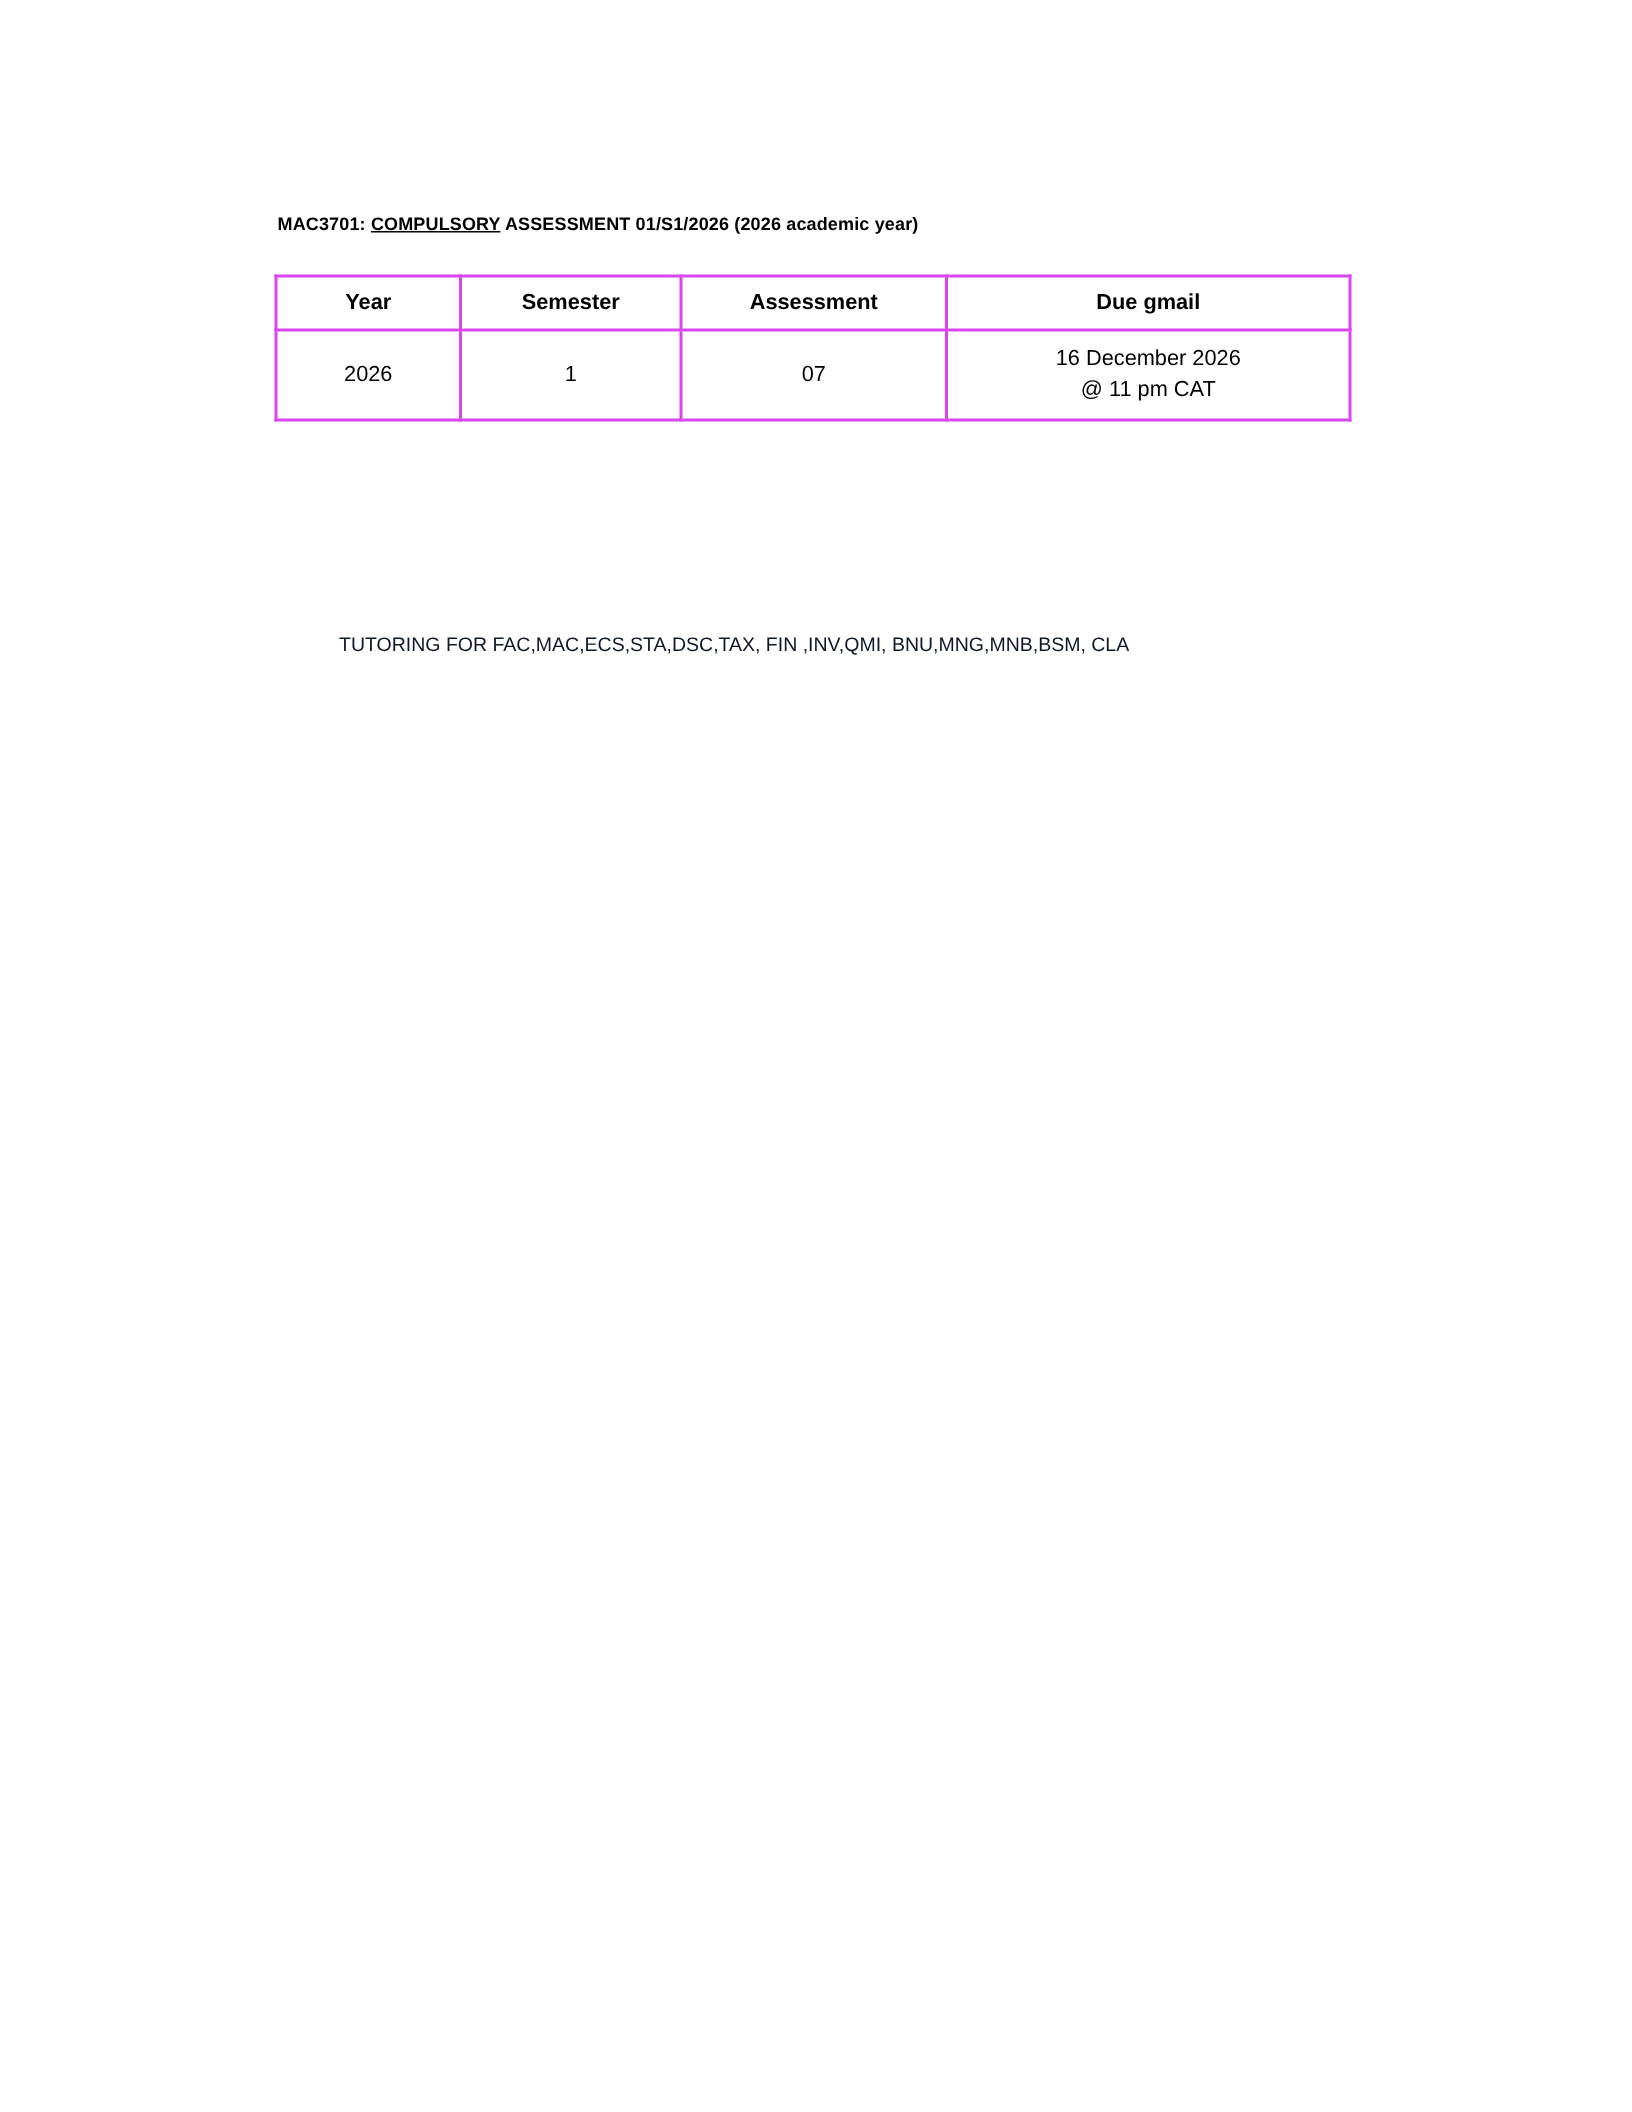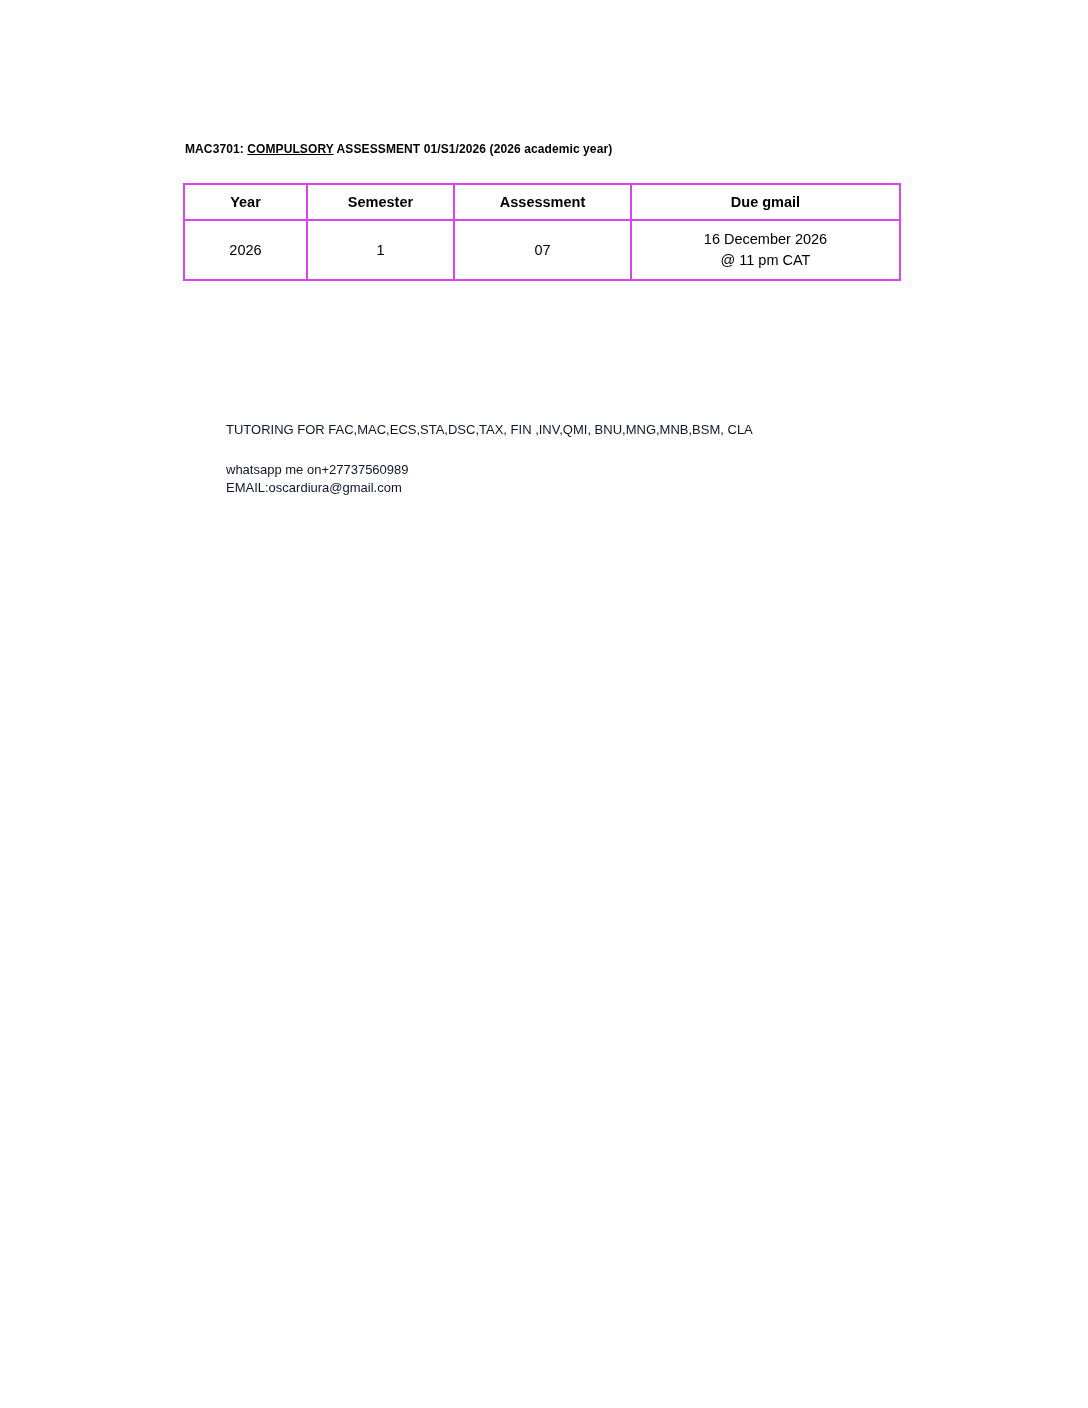--- a/index.html
+++ b/index.html
@@ -122,19 +122,15 @@
         <td>
           <span class="duedate-line1">16 December 2026</span>
           <span class="duedate-line2">@ 11 pm CAT</span>
         </td>
       </tr>
     </tbody>
   </table>
 
   <div class="promo">
     <span class="promo-line-main">TUTORING FOR FAC,MAC,ECS,STA,DSC,TAX, FIN ,INV,QMI, BNU,MNG,MNB,BSM, CLA</span>
-    <span class="promo-contact">
-      <span>whatsapp me on+27737560989</span>
-      <span>EMAIL:oscardiura@gmail.com</span>
-    </span>
   </div>
 
 </div>
 
 </body></html>

